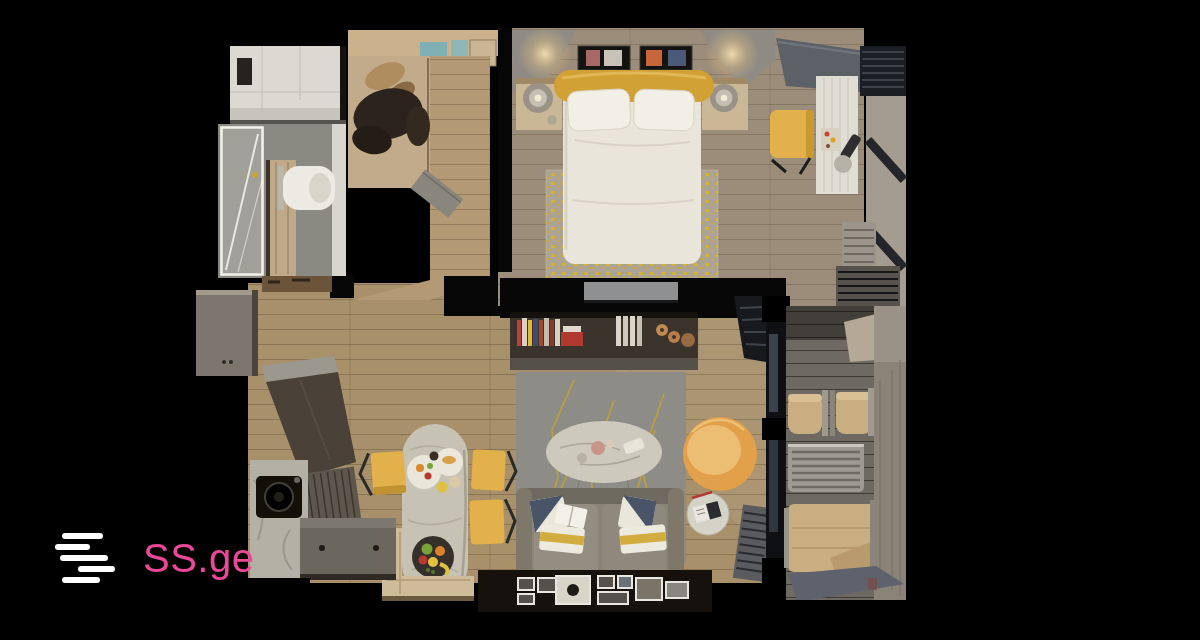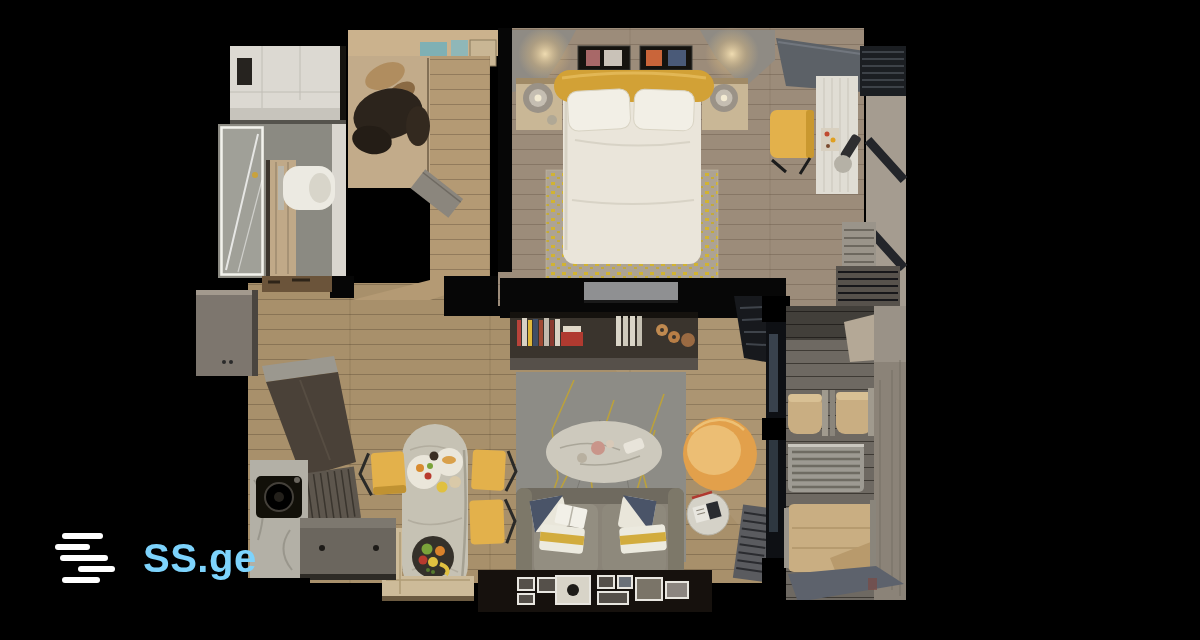--- a/index.html
+++ b/index.html
@@ -6,21 +6,21 @@
   .canvas{position:relative;width:1200px;height:640px;background:#000;overflow:hidden;font-family:"Liberation Sans",sans-serif;}
   .plan-svg{position:absolute;left:0;top:0;}
   .logo{position:absolute;left:55px;top:530px;display:flex;align-items:center;gap:26px;}
   .logo-icon{position:relative;width:62px;height:56px;}
   .logo-icon .bar{position:absolute;height:5.5px;border-radius:3px;background:#fff;}
   .logo-icon .bar:nth-child(1){left:7px;top:3px;width:41px;}
   .logo-icon .bar:nth-child(2){left:0;top:14px;width:35px;}
   .logo-icon .bar:nth-child(3){left:5px;top:25px;width:48px;}
   .logo-icon .bar:nth-child(4){left:23px;top:36px;width:37px;}
   .logo-icon .bar:nth-child(5){left:7px;top:47px;width:38px;}
-  .logo-text{color:#7dd3fc;font-size:40px;font-weight:700;letter-spacing:.5px;line-height:1;}
+  .logo-text{color:#ec4899;font-size:40px;font-weight:400;letter-spacing:.5px;line-height:1;}
 </style>
 </head>
 <body>
 
 <div class="canvas">
 <svg class="plan-svg" width="1200" height="640" viewBox="0 0 1200 640">
   <defs>
     <pattern id="planksH" width="140" height="15" patternUnits="userSpaceOnUse">
       <path d="M0 14.5 H140" stroke="#3a2c1c" stroke-opacity="0.28" stroke-width="1"></path>
       <path d="M70 0 V15" stroke="#3a2c1c" stroke-opacity="0.16" stroke-width="1"></path>

